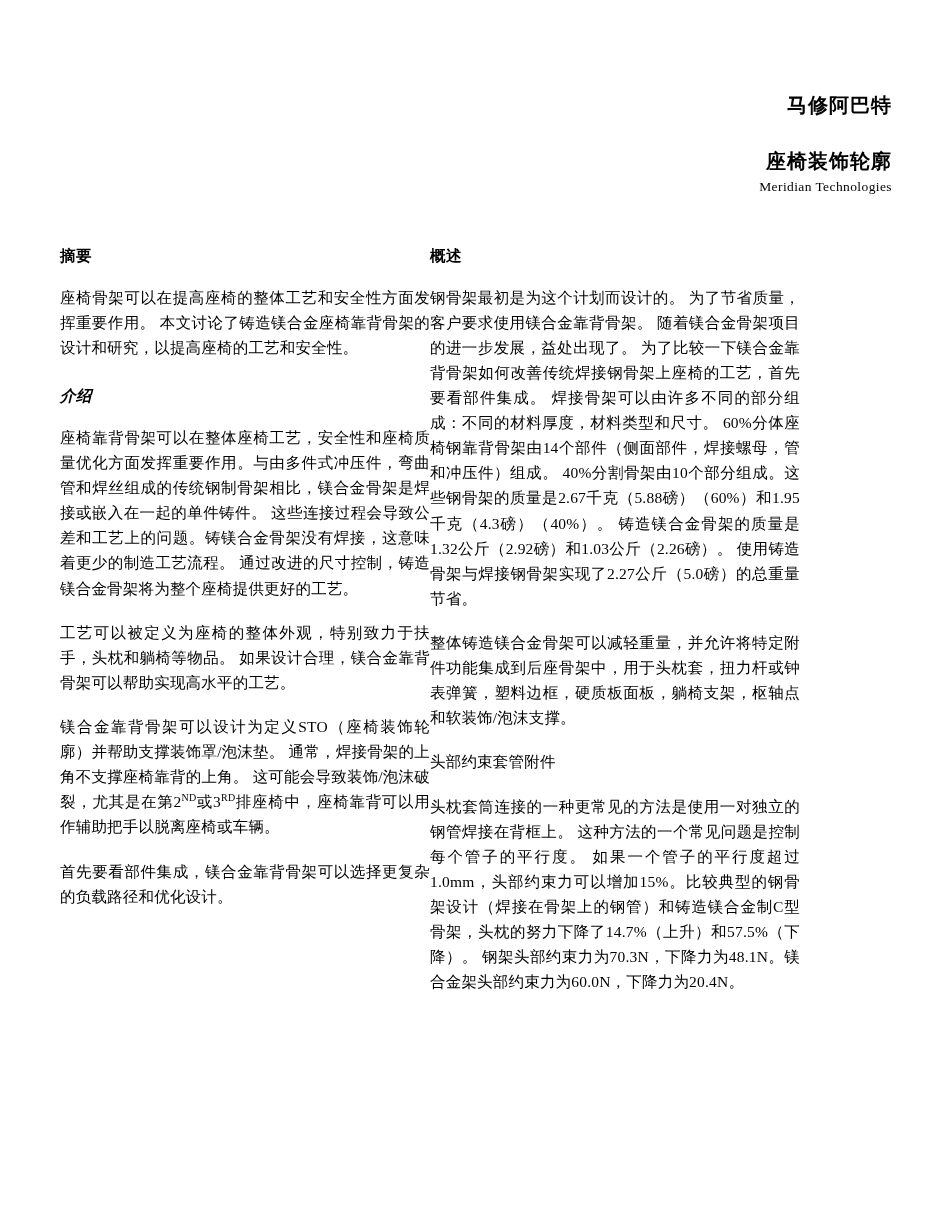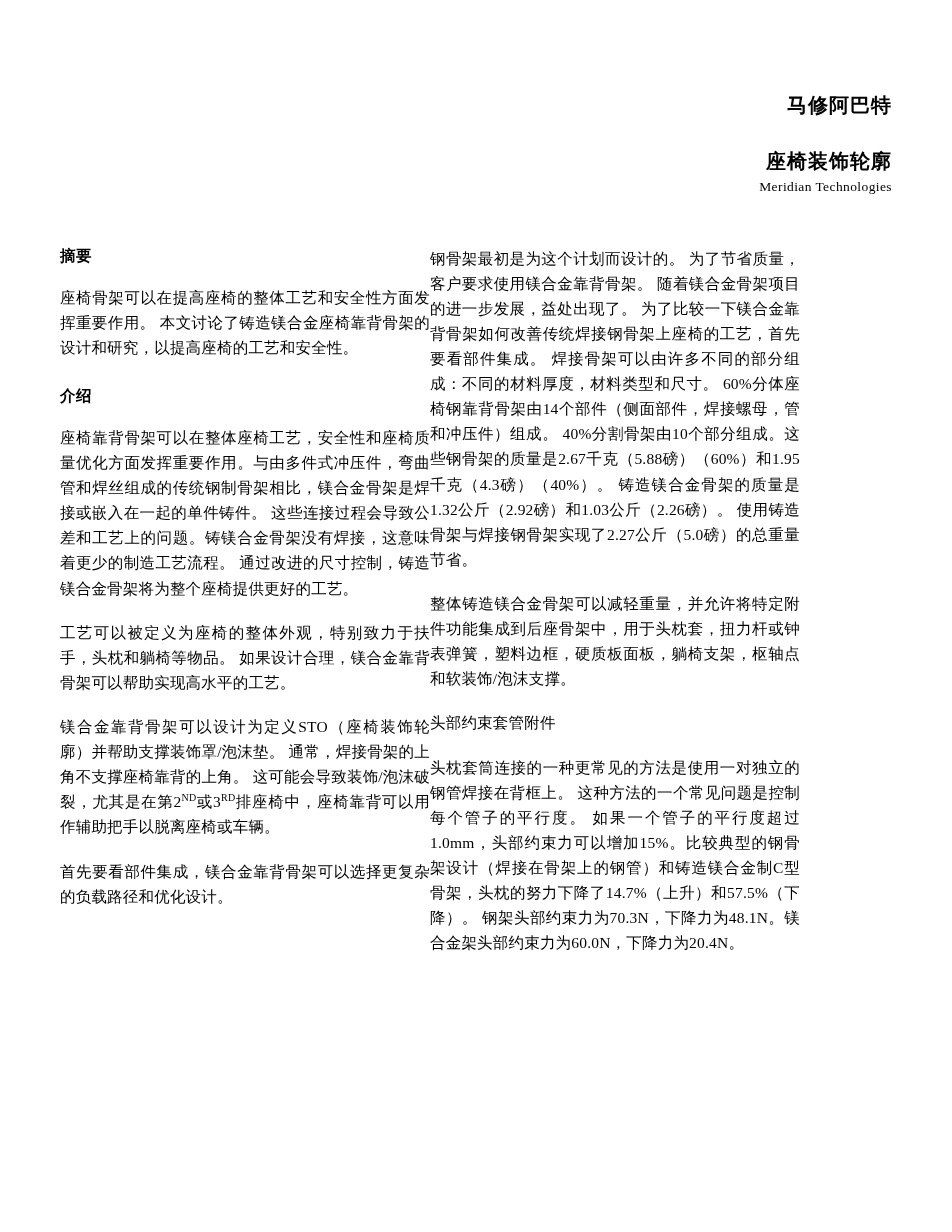--- a/index.html
+++ b/index.html
@@ -58,20 +58,21 @@
     flex: 0 0 370px;
   }
   h2.section {
     font-size: 15.5px;
     font-weight: bold;
     margin: 0 0 18px 0;
     letter-spacing: 0.5px;
   }
   h2.section.spaced {
     margin-top: 26px;
+    font-style: italic;
   }
   p.body {
     font-size: 15.5px;
     line-height: 1.62;
     margin: 0 0 19px 0;
     text-align: justify;
     letter-spacing: 0.2px;
   }
   sup {
     font-size: 10px;
@@ -110,20 +111,21 @@
       <h2 class="section spaced">介绍</h2>
       <p class="body">座椅靠背骨架可以在整体座椅工艺，安全性和座椅质量优化方面发挥重要作用。与由多件式冲压件，弯曲管和焊丝组成的传统钢制骨架相比，镁合金骨架是焊接或嵌入在一起的单件铸件。 这些连接过程会导致公差和工艺上的问题。铸镁合金骨架没有焊接，这意味着更少的制造工艺流程。 通过改进的尺寸控制，铸造镁合金骨架将为整个座椅提供更好的工艺。</p>
       <p class="body">工艺可以被定义为座椅的整体外观，特别致力于扶手，头枕和躺椅等物品。 如果设计合理，镁合金靠背骨架可以帮助实现高水平的工艺。</p>
 
       <p class="body"><span>镁合金靠背骨架可以设计为定义STO（座椅装饰轮廓）并帮助支撑装饰罩/泡沫垫。 通常，焊接骨架的上角不支撑座椅靠背的上角。 这可能会导致装饰/泡沫破裂，尤其是在第2</span><sup>ND</sup><span>或3</span><sup>RD</sup><span>排座椅中，座椅靠背可以用作辅助把手以脱离座椅或车辆。</span></p>
 
       <p class="body">首先要看部件集成，镁合金靠背骨架可以选择更复杂的负载路径和优化设计。</p>
     </div>
 
     <div class="col">
+      <h2 class="section">概述</h2>
       <p class="body">钢骨架最初是为这个计划而设计的。 为了节省质量，客户要求使用镁合金靠背骨架。 随着镁合金骨架项目的进一步发展，益处出现了。 为了比较一下镁合金靠背骨架如何改善传统焊接钢骨架上座椅的工艺，首先要看部件集成。 焊接骨架可以由许多不同的部分组成：不同的材料厚度，材料类型和尺寸。 60%分体座椅钢靠背骨架由14个部件（侧面部件，焊接螺母，管和冲压件）组成。 40%分割骨架由10个部分组成。这些钢骨架的质量是2.67千克（5.88磅）（60%）和1.95千克（4.3磅）（40%）。 铸造镁合金骨架的质量是1.32公斤（2.92磅）和1.03公斤（2.26磅）。 使用铸造骨架与焊接钢骨架实现了2.27公斤（5.0磅）的总重量节省。</p>
       <p class="body">整体铸造镁合金骨架可以减轻重量，并允许将特定附件功能集成到后座骨架中，用于头枕套，扭力杆或钟表弹簧，塑料边框，硬质板面板，躺椅支架，枢轴点和软装饰/泡沫支撑。</p>
 
       <p class="subhead">头部约束套管附件</p>
       <p class="body">头枕套筒连接的一种更常见的方法是使用一对独立的钢管焊接在背框上。 这种方法的一个常见问题是控制每个管子的平行度。 如果一个管子的平行度超过1.0mm，头部约束力可以增加15%。比较典型的钢骨架设计（焊接在骨架上的钢管）和铸造镁合金制C型骨架，头枕的努力下降了14.7%（上升）和57.5%（下降）。 钢架头部约束力为70.3N，下降力为48.1N。镁合金架头部约束力为60.0N，下降力为20.4N。</p>
     </div>
 
   </div>
 </div>
 

